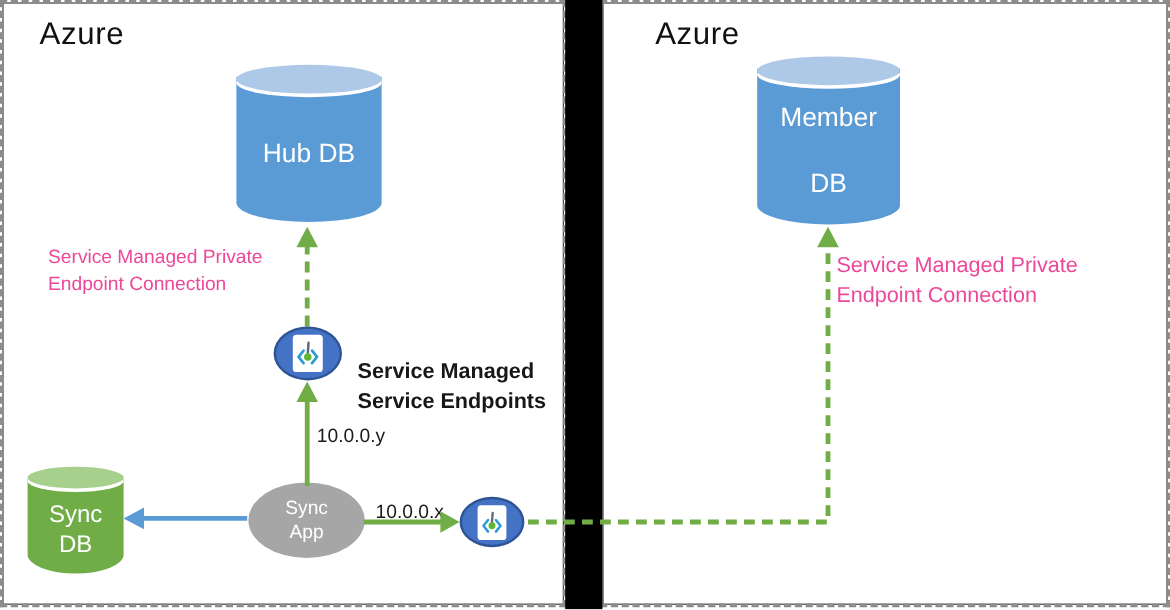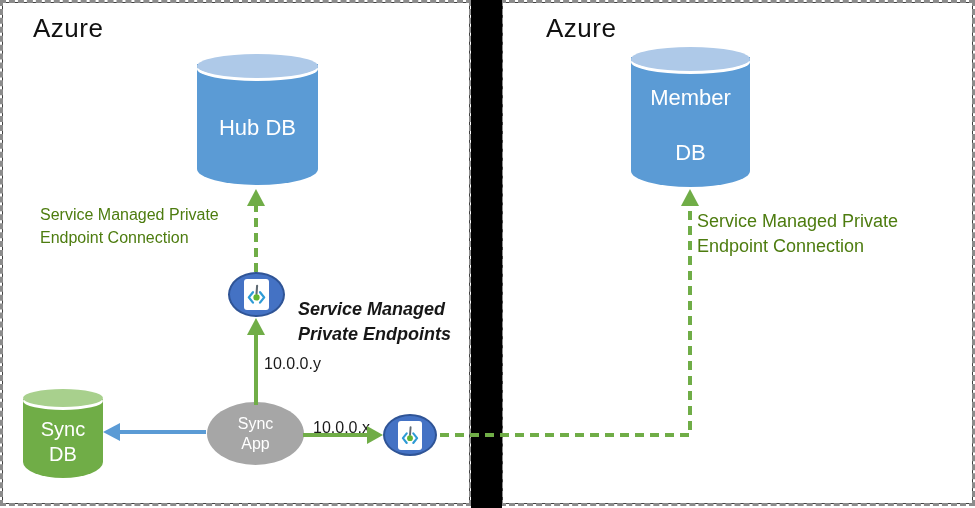--- a/index.html
+++ b/index.html
@@ -28,24 +28,24 @@
     justify-content:center;color:#fff;text-align:center;padding-top:16px;line-height:1.25;}
   
   .app-ellipse{position:absolute;border-radius:50%;background:#a6a6a6;display:flex;
     flex-direction:column;align-items:center;justify-content:center;color:#fff;
     font-size:16px;line-height:1.2;text-align:center;z-index:4;}
   .pe-ellipse{position:absolute;border-radius:50%;background:#4472c4;border:2.5px solid #2f5496;
     box-sizing:border-box;display:flex;align-items:center;justify-content:center;z-index:6;}
   .pe-box{width:25px;height:31px;background:#fff;border-radius:3px;display:flex;
     align-items:center;justify-content:center;}
   
-  .lbl{position:absolute;color:#4d7c0f;z-index:4;}
+  .lbl{position:absolute;color:#ec4899;z-index:4;}
   .conn-lbl-left{left:40px;top:203px;font-size:16px;line-height:23px;}
   .conn-lbl-right{left:697px;top:209px;font-size:18px;line-height:25px;}
-  .pe-title{left:298px;top:297px;font-size:18px;line-height:25px;font-weight:bold;color:#171717;font-style:italic;}
+  .pe-title{left:298px;top:297px;font-size:18px;line-height:25px;font-weight:bold;color:#171717;}
   .ip-lbl{font-size:16px;color:#1a1a1a;}
   .connector-layer{position:absolute;left:0;top:0;width:975px;height:508px;z-index:5;pointer-events:none;}
 </style>
 </head>
 <body>
 
 <div class="canvas">
 
   <div class="region region-left">
     <div class="region-title" style="left:30px;top:10px;">Azure</div>
@@ -133,20 +133,20 @@
     <div>Endpoint Connection</div>
   </div>
 
   <div class="lbl conn-lbl-right">
     <div>Service Managed Private</div>
     <div>Endpoint Connection</div>
   </div>
 
   <div class="lbl pe-title">
     <div>Service Managed</div>
-    <div>Private Endpoints</div>
+    <div>Service Endpoints</div>
   </div>
 
   <div class="lbl ip-lbl" style="left:264px;top:355px;">10.0.0.y</div>
 
   <div class="lbl ip-lbl" style="left:313px;top:375px;margin-top:44px;">10.0.0.x</div>
 
 </div>
 
 </body></html>

